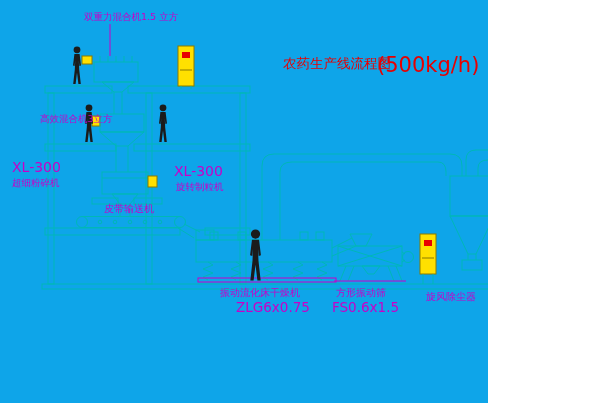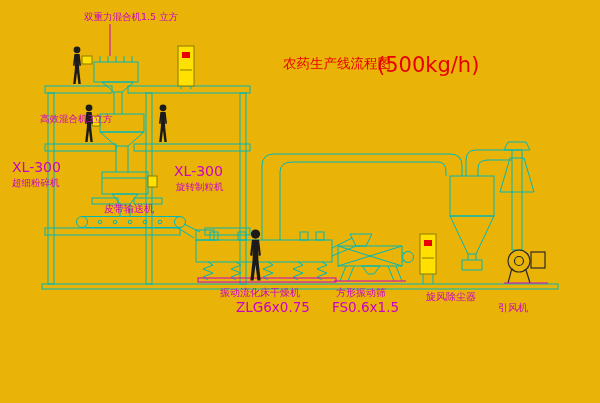--- a/index.html
+++ b/index.html
@@ -1,16 +1,16 @@
 <!DOCTYPE html>
 <html><head>
 <meta charset="utf-8">
 <style>
   html,body{margin:0;padding:0;background:#fff;}
-  .frame{position:relative;width:600px;height:403px;background:#eab308;overflow:hidden;
+  .frame{position:relative;width:488px;height:403px;background:#0ea5e9;overflow:hidden;
          font-family:"DejaVu Sans",sans-serif;}
   svg text{font-family:"DejaVu Sans",sans-serif;}
   .lab{fill:#c800c8;}
   .red{fill:#e80000;}
   .t9 {font-size:9.5px;}
   .t10{font-size:10px;}
   .t13{font-size:13.5px;}
   .t14{font-size:14px;}
   .t21{font-size:21px;}
   .cy{stroke:#00b7b7;fill:none;stroke-width:1;}

